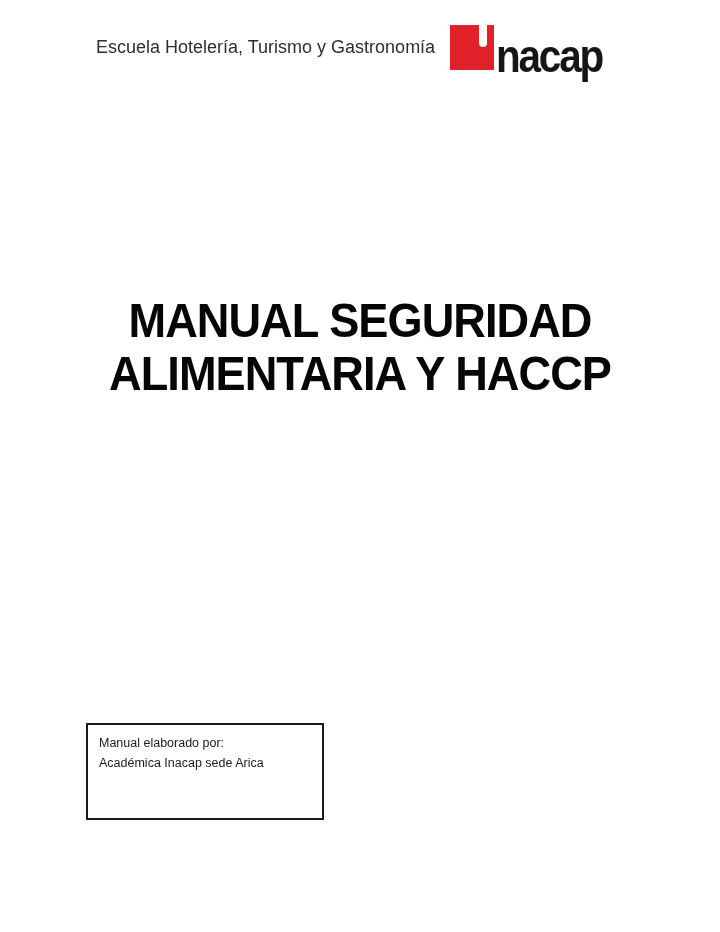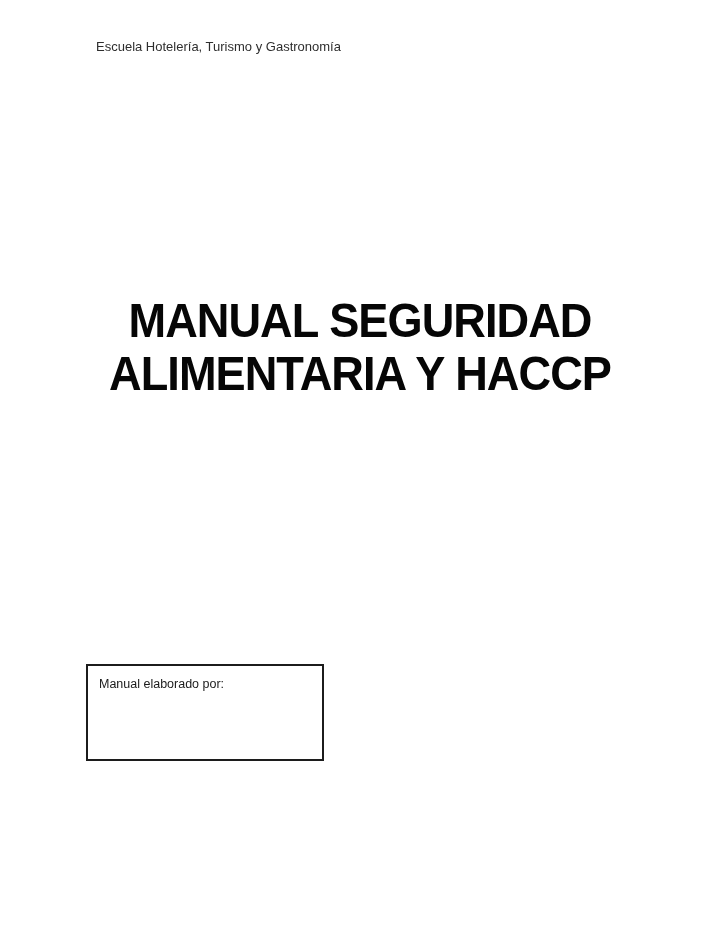--- a/index.html
+++ b/index.html
@@ -11,21 +11,21 @@
     background: #ffffff;
     font-family: "Liberation Sans", "DejaVu Sans", sans-serif;
     overflow: hidden;
   }
 
   
   .org-info {
     position: absolute;
     left: 96px;
     top: 39px;
-    font-size: 13px;
+    font-size: 18px;
     line-height: 16.5px;
     color: #2e2e2e;
   }
 
   
   .logo {
     position: absolute;
     left: 450px;
     top: 25px;
     width: 170px;
@@ -76,42 +76,49 @@
     color: #060606;
     transform: scaleX(0.94);
     transform-origin: center top;
     white-space: nowrap;
   }
 
   
   .credits-box {
     position: absolute;
     left: 86px;
-    top: 664px;
+    top: 723px;
     width: 238px;
     height: 97px;
     border: 2px solid #1c1c1c;
     padding: 9px 8px 0 11px;
     font-size: 12.5px;
     line-height: 19.5px;
     color: #1a1a1a;
   }
 </style>
 </head>
 <body>
 
 <div class="page">
 
   <div class="org-info">
     <div>Escuela Hotelería, Turismo y Gastronomía</div>
   </div>
 
+  <div class="logo">
+    <div class="logo-square">
+      <span class="logo-notch"></span>
+    </div>
+    <span class="logo-text">nacap</span>
+  </div>
 
   <div class="doc-title">
     <div>MANUAL SEGURIDAD</div>
     <div>ALIMENTARIA Y HACCP</div>
   </div>
 
   <div class="credits-box">
     <div>Manual elaborado por:</div>
+    <div>Académica Inacap sede Arica</div>
   </div>
 
 </div>
 
 </body></html>

